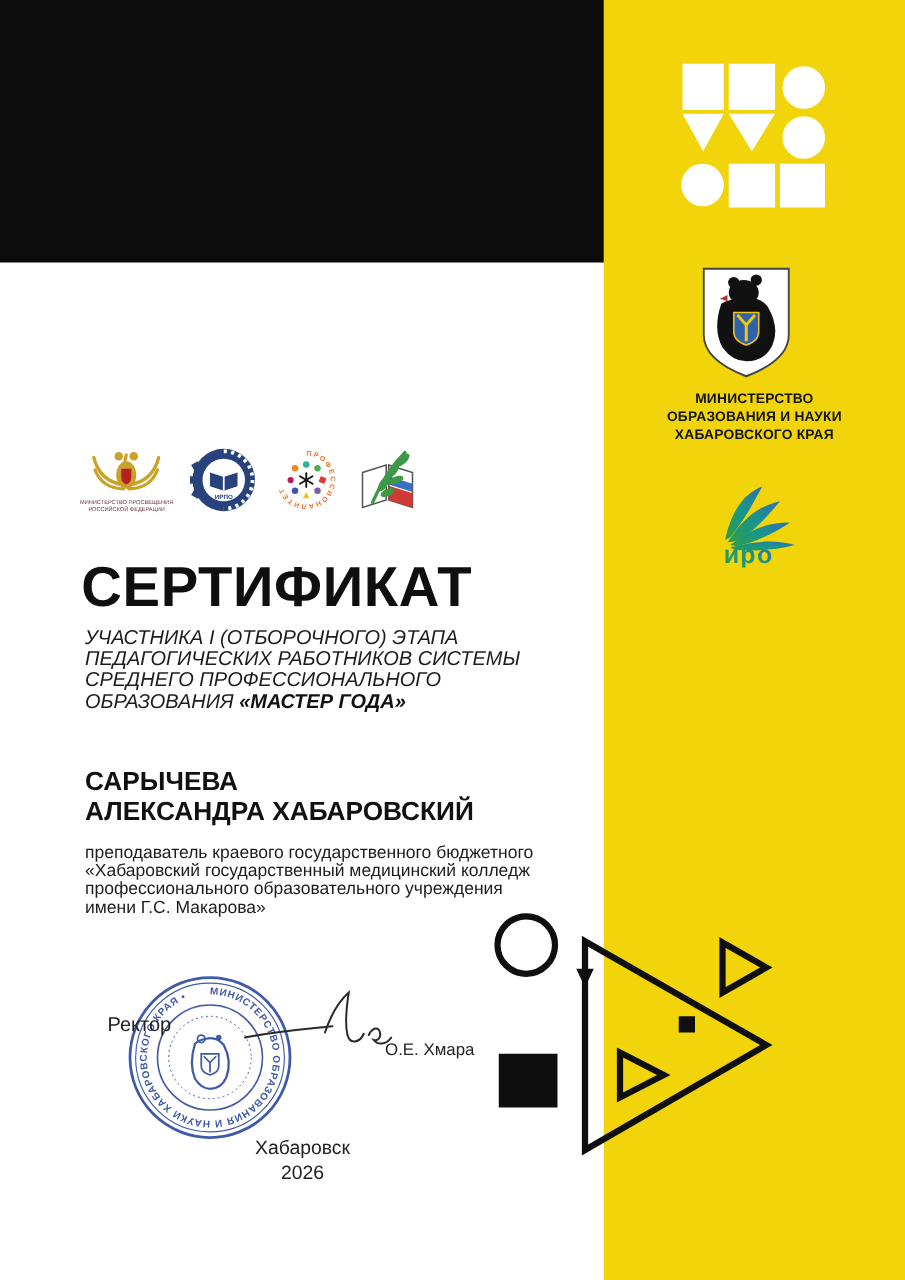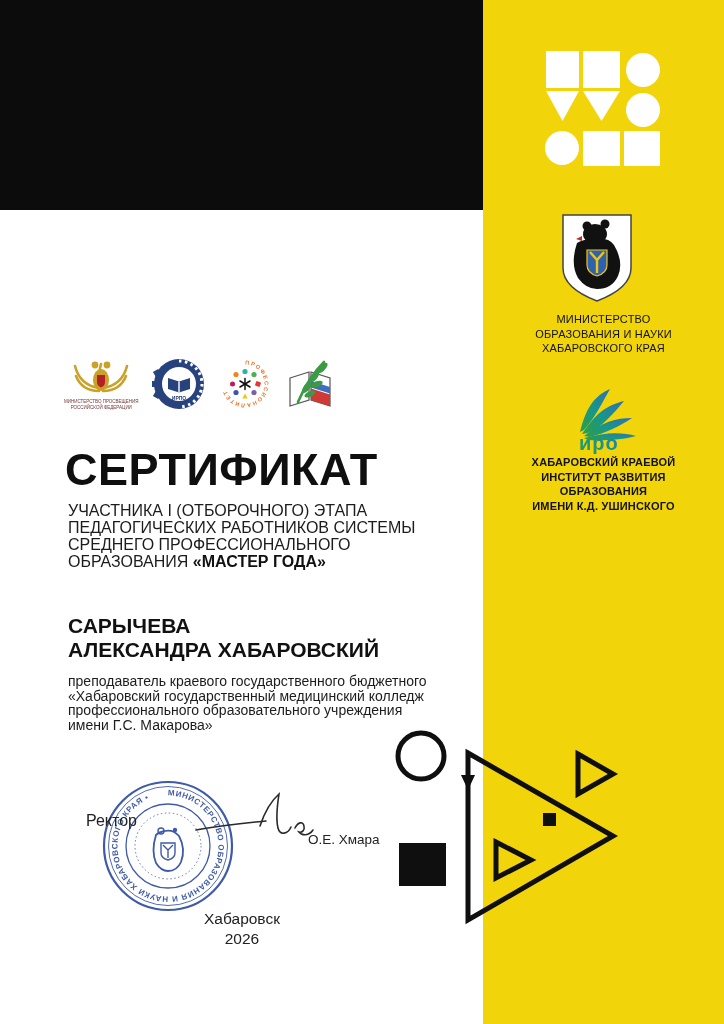--- a/index.html
+++ b/index.html
@@ -24,35 +24,35 @@
   .heading .big{font-size:17.5px;font-weight:800;line-height:19px;letter-spacing:0.2px;}
   .heading .small{font-size:11.5px;line-height:14px;letter-spacing:0.3px;color:#222;}
   .heading .small.first{margin-top:5px;}
   .heading .contest{margin-top:9px;font-size:29px;font-weight:800;color:#111;}
 
   .logos-row{left:64px;top:352px;height:64px;display:flex;align-items:center;gap:13px;z-index:3;}
   .plogo{display:flex;flex-direction:column;align-items:center;}
   .plogo .cap{font-size:4.5px;line-height:5px;color:#713535;text-align:center;margin-top:1px;}
 
   .cert-title{left:65px;top:444px;font-size:45px;font-weight:800;letter-spacing:0.5px;color:#0f0f0f;z-index:3;}
-  .cert-body{left:68px;top:503px;font-size:16px;line-height:16.9px;color:#1c1c1c;z-index:3;}
+  .cert-body{left:68px;top:503px;font-size:16px;line-height:16.9px;color:#1c1c1c;z-index:3;font-style:italic;}
   .cert-body b{font-weight:800;color:#111;}
   .name-block{left:68px;top:614px;font-size:21px;font-weight:800;line-height:23.5px;color:#111;z-index:3;}
   .position-block{left:68px;top:674px;font-size:14px;line-height:14.6px;color:#1c1c1c;z-index:3;}
 
   .stamp{left:101px;top:779px;z-index:3;}
   .rektor{left:70px;top:812px;font-size:16px;color:#222;z-index:4;margin-left:16px;}
   .sig{left:192px;top:790px;z-index:5;}
   .hmara{left:308px;top:832px;font-size:13.5px;color:#222;z-index:4;}
   .footer-city{left:162px;top:909px;width:160px;text-align:center;font-size:15.5px;line-height:19.5px;color:#222;z-index:3;}
 
   .deco{left:390px;top:725px;z-index:6;}
   .side-pattern{left:540px;top:45px;z-index:3;}
   .coat{left:560px;top:212px;z-index:3;}
-  .ministry-text{left:493px;top:312px;width:221px;text-align:center;font-size:11px;font-weight:400;
+  .ministry-text{left:493px;top:312px;width:221px;text-align:center;font-size:11px;font-weight:700;
                  line-height:14.5px;color:#111;z-index:3;letter-spacing:0.2px;}
   .iro{left:568px;top:386px;z-index:3;}
   .institute-text{left:493px;top:455px;width:221px;text-align:center;font-size:11px;font-weight:800;
                   line-height:14.5px;color:#111;z-index:3;letter-spacing:0.2px;}
 </style>
 </head>
 <body>
 
 <div class="page">
 
@@ -259,20 +259,14 @@
     </defs>
     <g fill="url(#iroG)">
       <path d="M12,46 C18,20 28,9 42,3 C34,17 28,30 16,44 Z"></path>
       <path d="M14,48 C28,26 40,19 56,15 C46,27 34,41 20,47 Z"></path>
       <path d="M16,50 C34,36 48,32 64,32 C52,40 38,47 22,51 Z"></path>
       <path d="M16,52 C38,46 54,46 68,50 C54,54 34,55 20,54 Z"></path>
     </g>
     <text x="11" y="64" font-size="20" font-weight="bold" letter-spacing="1" fill="url(#iroG)">иро</text>
   </svg>
 
-  <div class="abs institute-text">
-    <div>ХАБАРОВСКИЙ КРАЕВОЙ</div>
-    <div>ИНСТИТУТ РАЗВИТИЯ</div>
-    <div>ОБРАЗОВАНИЯ</div>
-    <div>ИМЕНИ К.Д. УШИНСКОГО</div>
-  </div>
 
 </div>
 
 </body></html>

